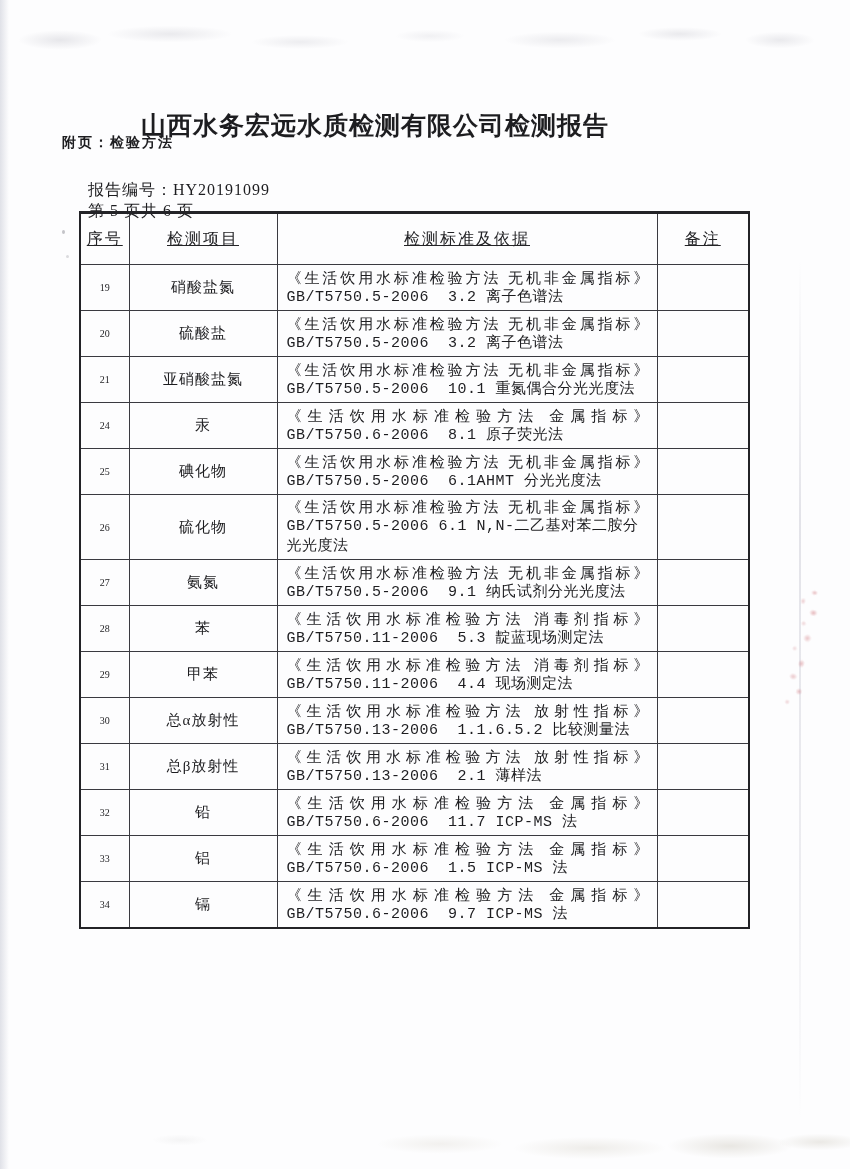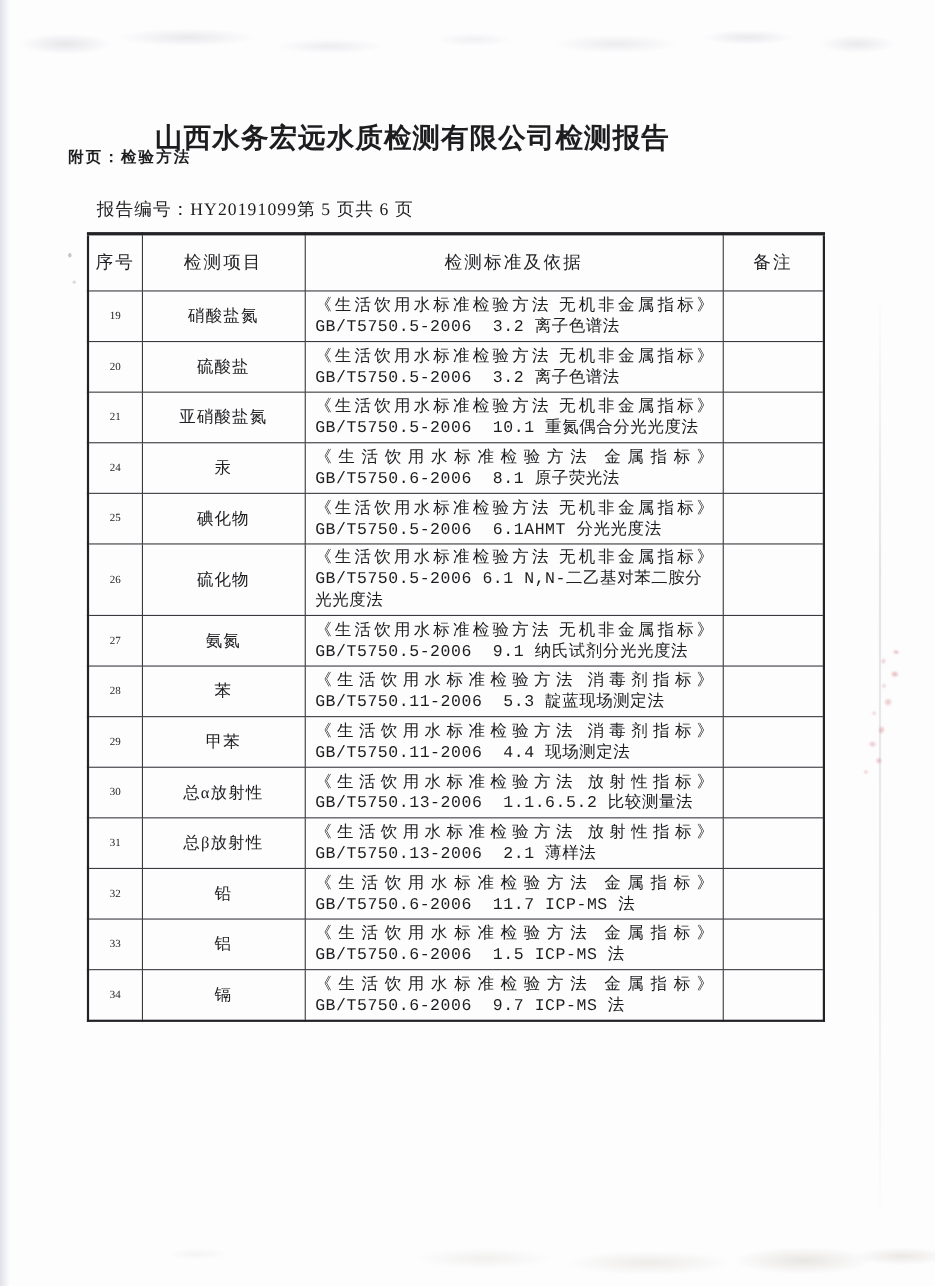--- a/index.html
+++ b/index.html
@@ -45,36 +45,36 @@
   .title{
     position:absolute;top:92px;left:0;width:750px;text-align:center;
     font-size:25px;font-weight:bold;letter-spacing:1px;
   }
   .subtitle{
     position:absolute;top:134px;left:62px;
     font-size:14px;font-weight:bold;letter-spacing:2px;
   }
   .meta{
     position:absolute;top:180px;left:88px;width:679px;
-    display:flex;justify-content:flex-start;
-    font-size:16px;letter-spacing:1px;
+    display:flex;justify-content:space-between;
+    font-size:16px;letter-spacing:1px;flex-direction:column;
   }
 
   table.methods{
     position:absolute;top:211px;left:79px;width:669px;
     border-collapse:collapse;table-layout:fixed;
     border:2px solid #232327;border-top-width:3px;
   }
   table.methods th, table.methods td{
     border:1px solid #3a3a40;
     font-weight:normal;
     overflow:hidden;
   }
   table.methods th{
-    height:48px;font-size:16px;letter-spacing:2px;text-align:center;color:#232326;
+    height:48px;font-size:16px;letter-spacing:2px;text-align:center;color:#232326;text-decoration:underline;
   }
   table.methods td{height:41px;}
   td.c-no{text-align:center;font-size:10px;}
   td.c-item{text-align:center;font-size:15px;letter-spacing:1px;}
   td.c-std{padding:2px 7px 2px 9px;font-size:15px;line-height:20px;}
   td.c-remark{}
   .std-l1{
     display:block;letter-spacing:1px;
     text-align:justify;text-align-last:justify;text-justify:inter-character;font-family:Liberation Serif, serif;
   }

